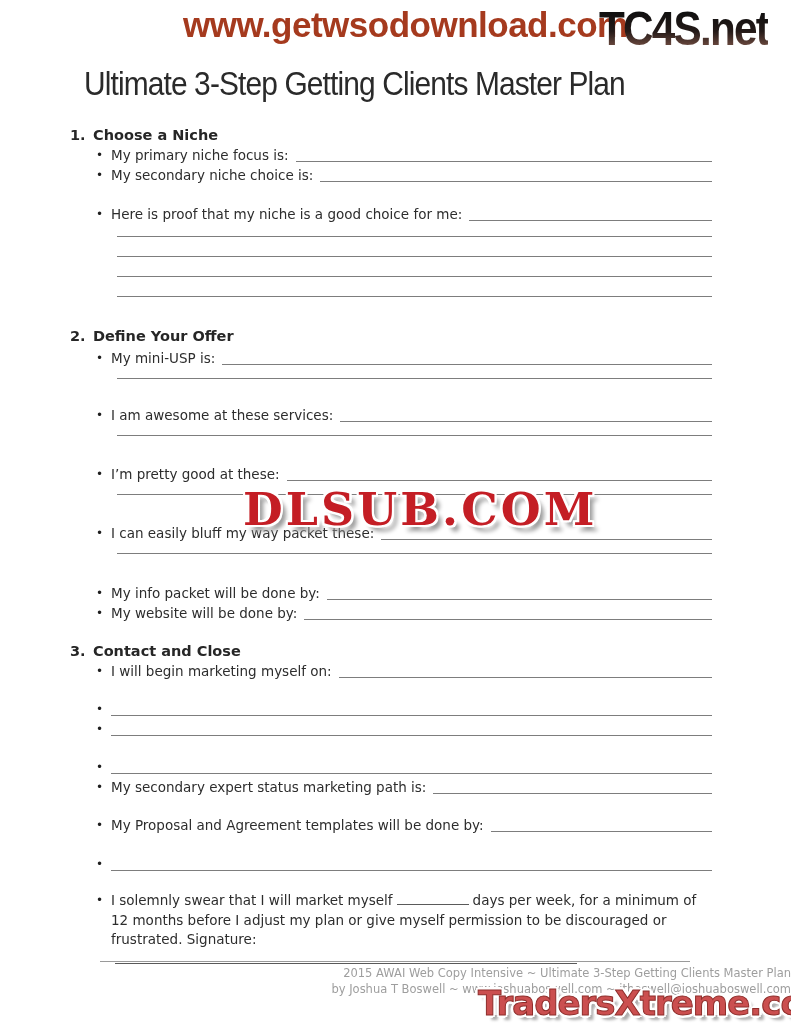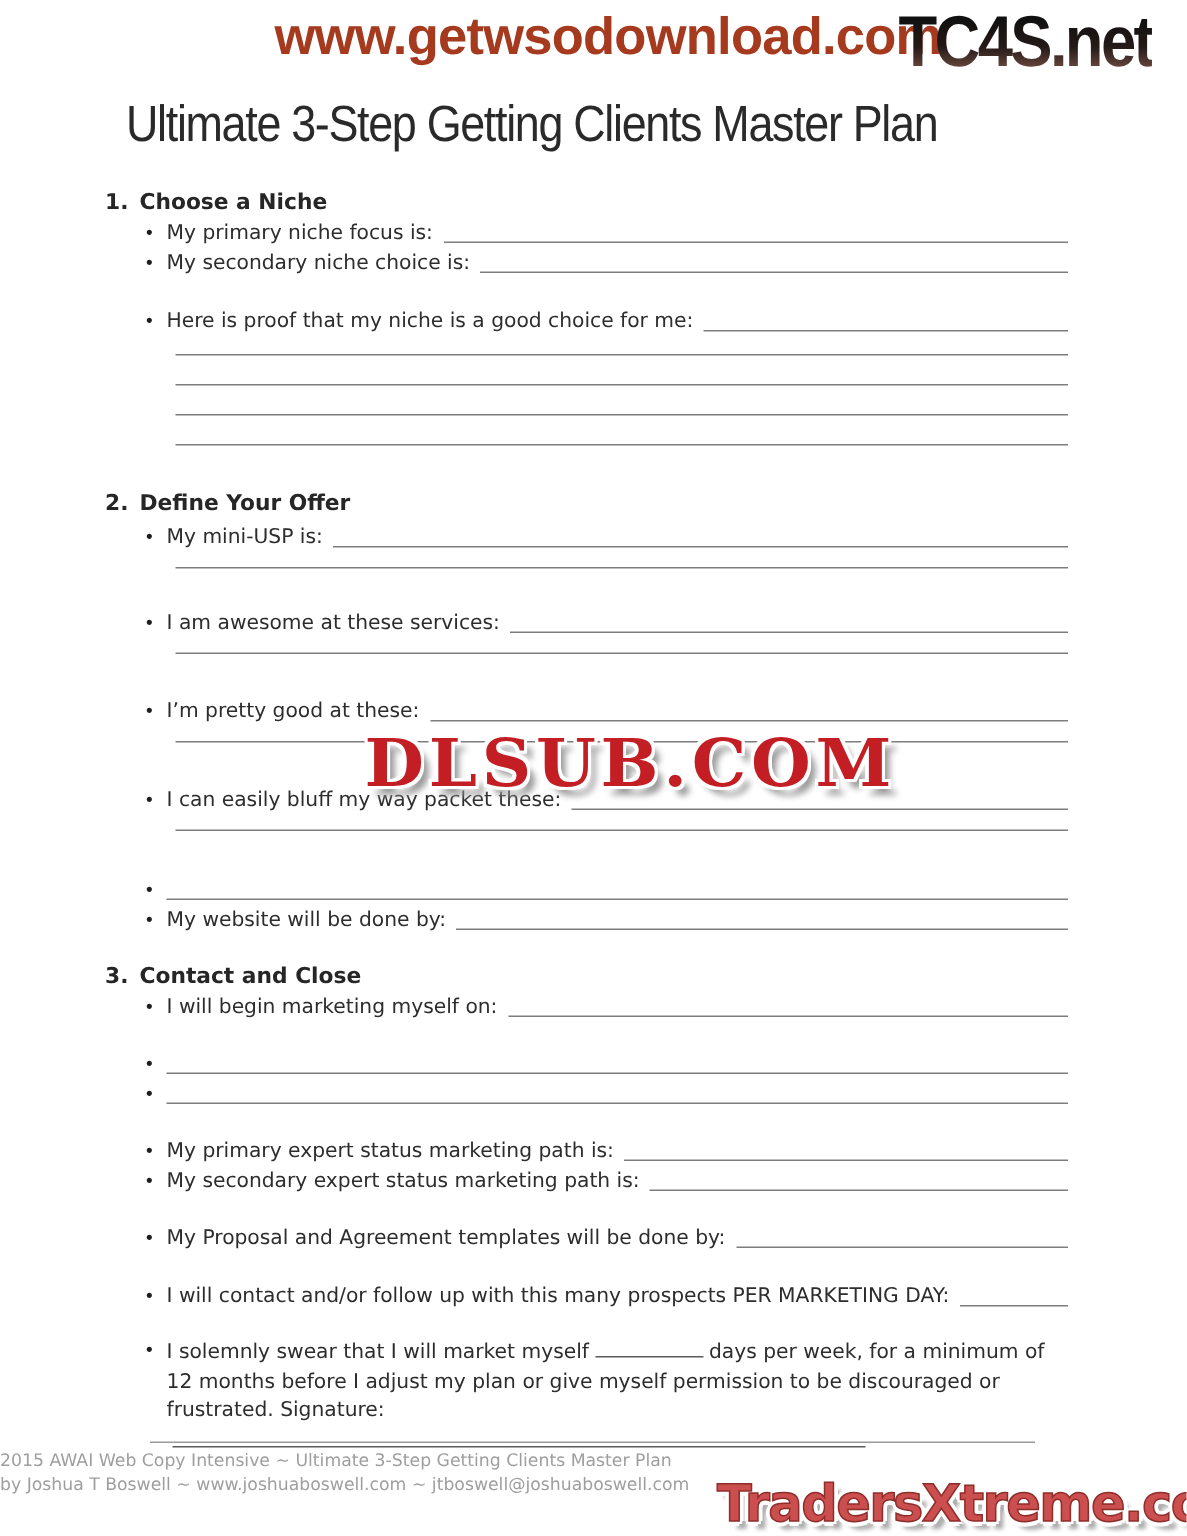--- a/index.html
+++ b/index.html
@@ -85,21 +85,21 @@
     border-bottom:1px solid #5a5a5a; margin-left:4px; }
 
   .mt2{margin-top:2px;} .mt17{margin-top:17px;} .mt18{margin-top:18px;}
   .mt19{margin-top:19px;} .mt26{margin-top:26px;} .mt28{margin-top:28px;}
   .mt29{margin-top:29px;}
 
   
   .footer-rule { position:absolute; left:100px; top:961px; width:590px;
     border-top:1px solid #9a9a9a; }
   .footer { position:absolute; left:0; top:966px; width:791px;
-    text-align:left; font-size:11.5px; line-height:15.5px; color:#9e9e9e; }
+    text-align:right; font-size:11.5px; line-height:15.5px; color:#9e9e9e; }
 </style>
 </head>
 <body>
 
 <div class="wm-url">www.getwsodownload.com</div>
 <div class="wm-tc4s">TC4S.net</div>
 
 <div class="doc-title">Ultimate 3-Step Getting Clients Master Plan</div>
 
 <div class="content">
@@ -151,20 +151,21 @@
   </div>
   <div class="blank bl-cont"></div>
   <div class="row mt28">
     <span class="bullet">•</span>
     <span class="label">I can easily bluff my way packet these:</span>
     <span class="fill"></span>
   </div>
   <div class="blank bl-cont"></div>
   <div class="row mt29">
     <span class="bullet">•</span>
+    <span class="label">My info packet will be done by:</span>
     <span class="fill"></span>
   </div>
   <div class="row">
     <span class="bullet">•</span>
     <span class="label">My website will be done by:</span>
     <span class="fill"></span>
   </div>
 
   <div class="sec-heading mt18">
     <span class="sec-num">3.</span>
@@ -178,36 +179,34 @@
   <div class="row mt18">
     <span class="bullet">•</span>
     <span class="fill"></span>
   </div>
   <div class="row">
     <span class="bullet">•</span>
     <span class="fill"></span>
   </div>
   <div class="row mt18">
     <span class="bullet">•</span>
-    <span class="label">My primary expert status marketing path is:</span>
     <span class="fill"></span>
   </div>
   <div class="row">
     <span class="bullet">•</span>
     <span class="label">My secondary expert status marketing path is:</span>
     <span class="fill"></span>
   </div>
   <div class="row mt18">
     <span class="bullet">•</span>
     <span class="label">My Proposal and Agreement templates will be done by:</span>
     <span class="fill"></span>
   </div>
   <div class="row mt19">
     <span class="bullet">•</span>
-    <span class="label">I will contact and/or follow up with this many prospects PER MARKETING DAY:</span>
     <span class="fill"></span>
   </div>
 
   <div class="oath mt17">
     <span class="bullet">•</span>
     <span class="oath-text"><span>I solemnly swear that I will market myself</span><span class="inline-blank"></span><span>days per week, for a minimum of 12 months before I adjust my plan or give myself permission to be discouraged or frustrated. Signature:</span><span class="sig-blank"></span></span>
   </div>
 
 </div>
 

